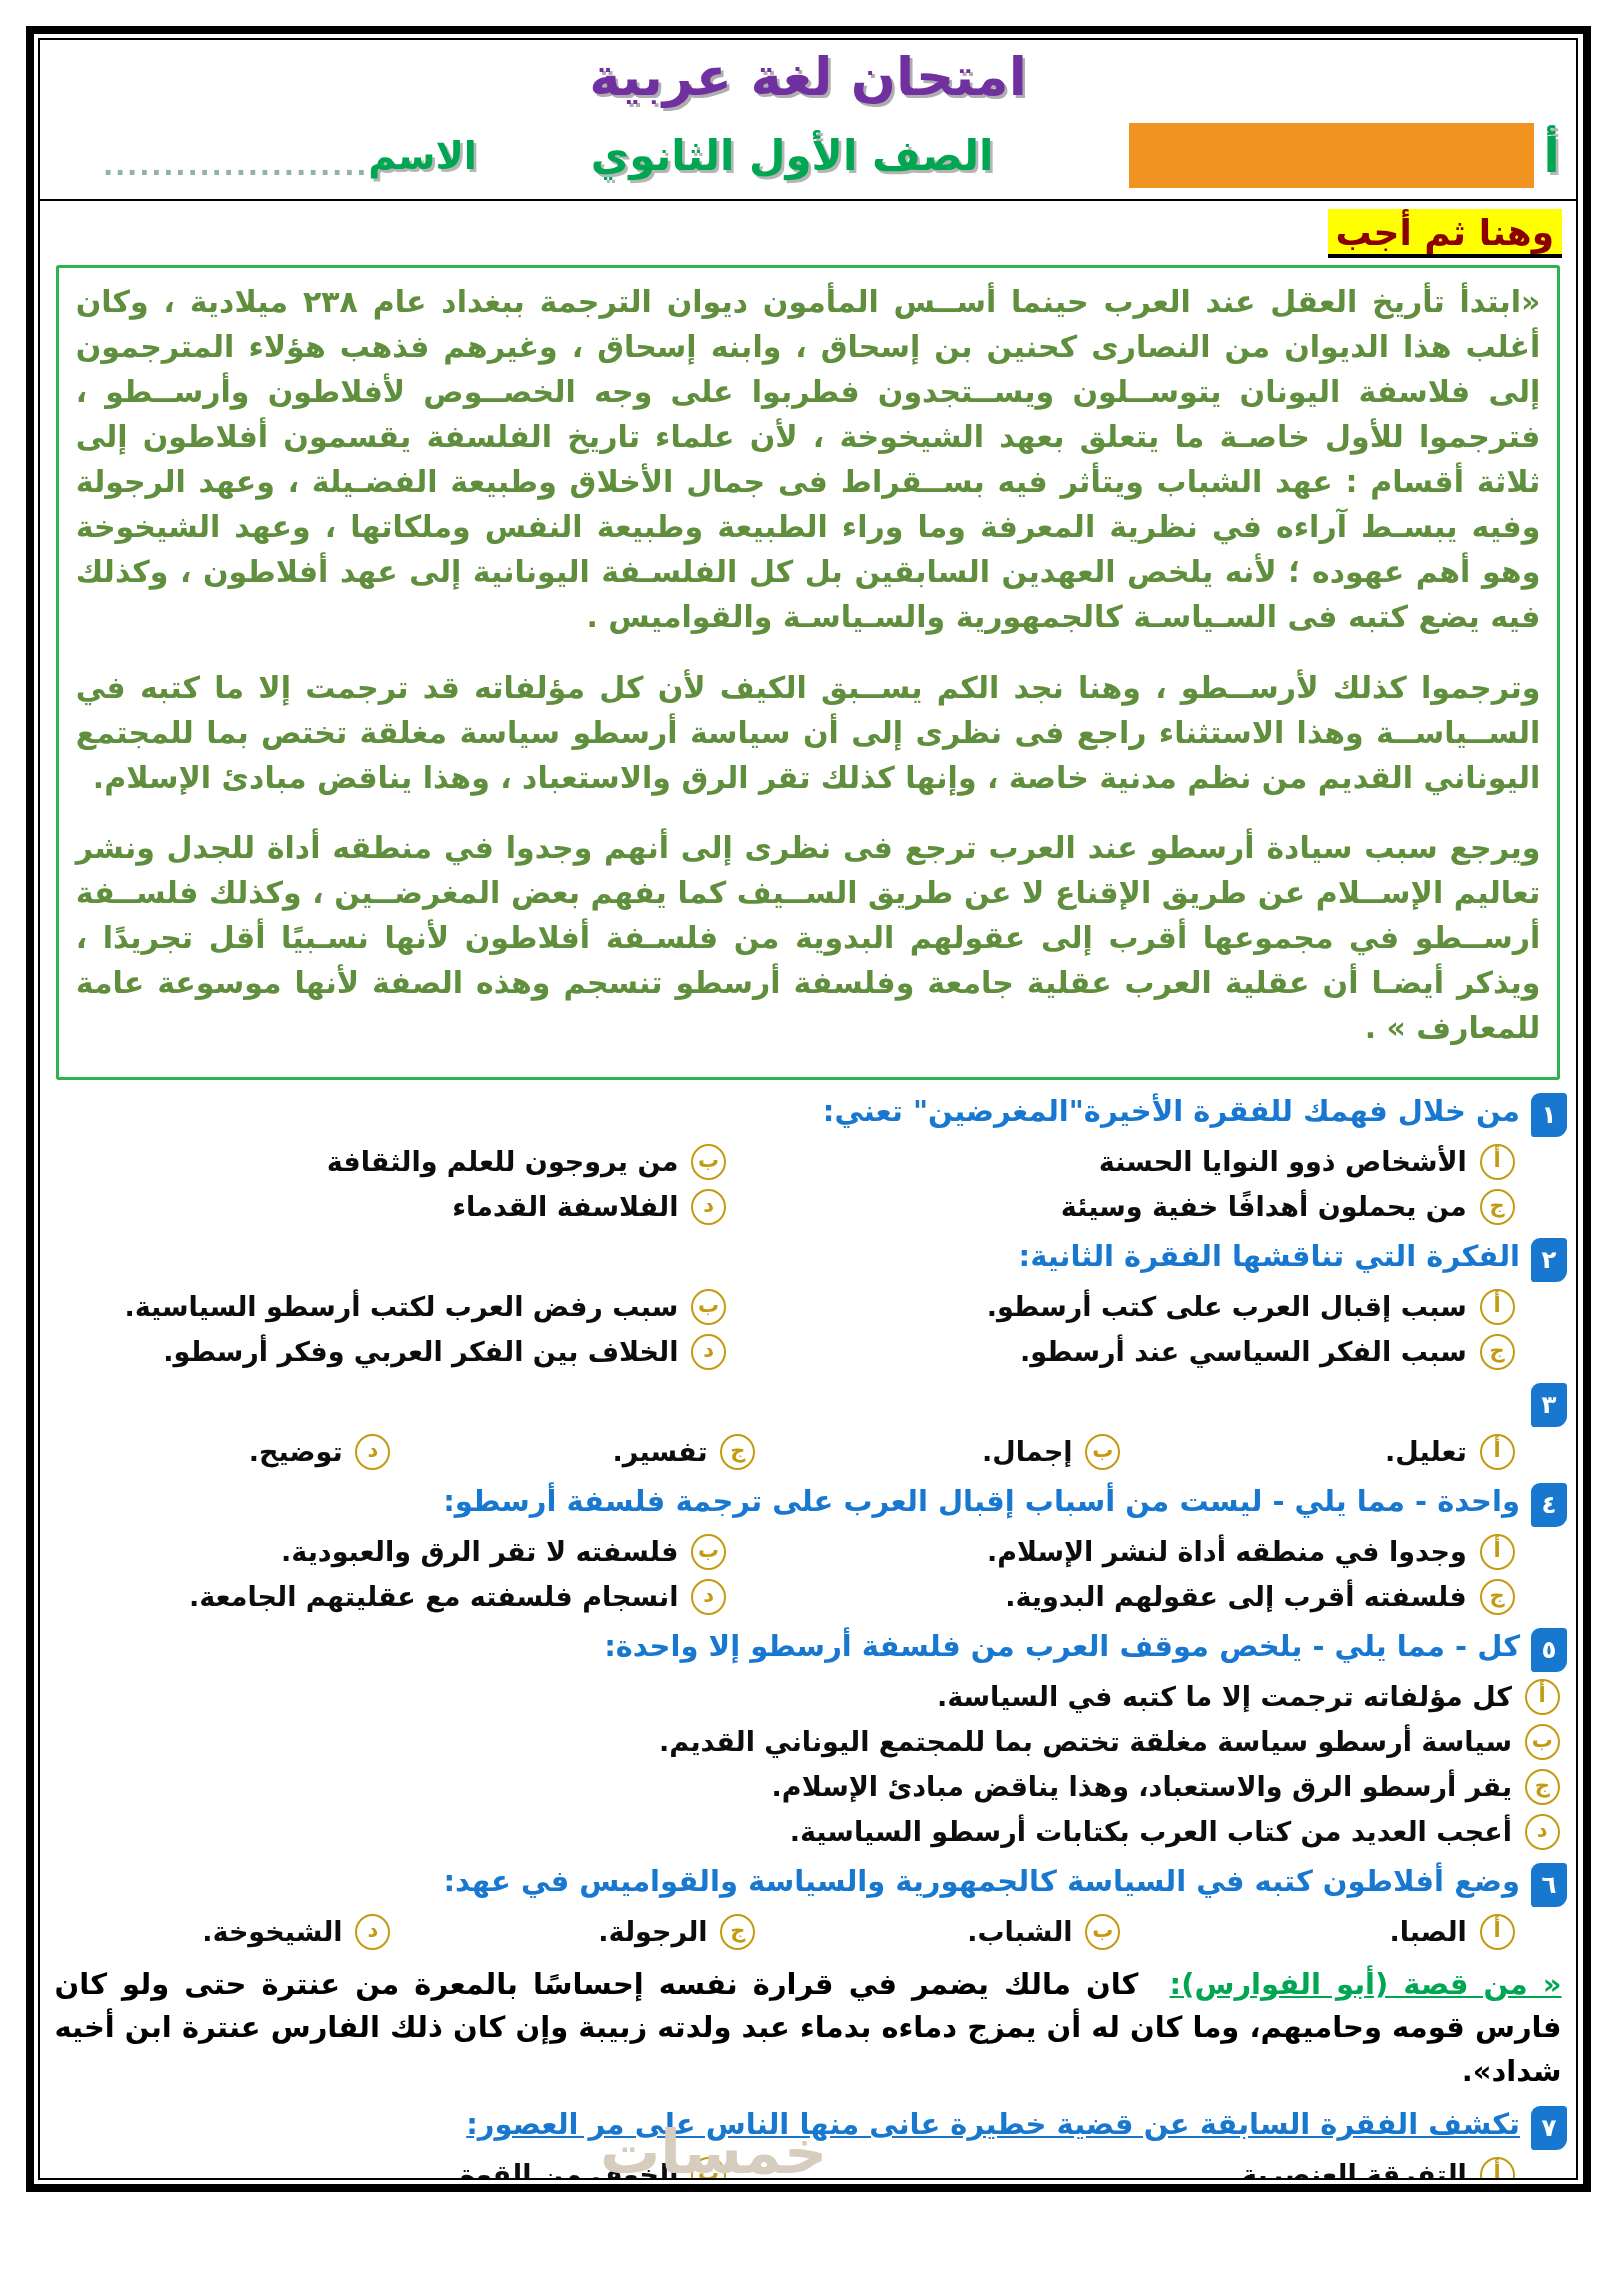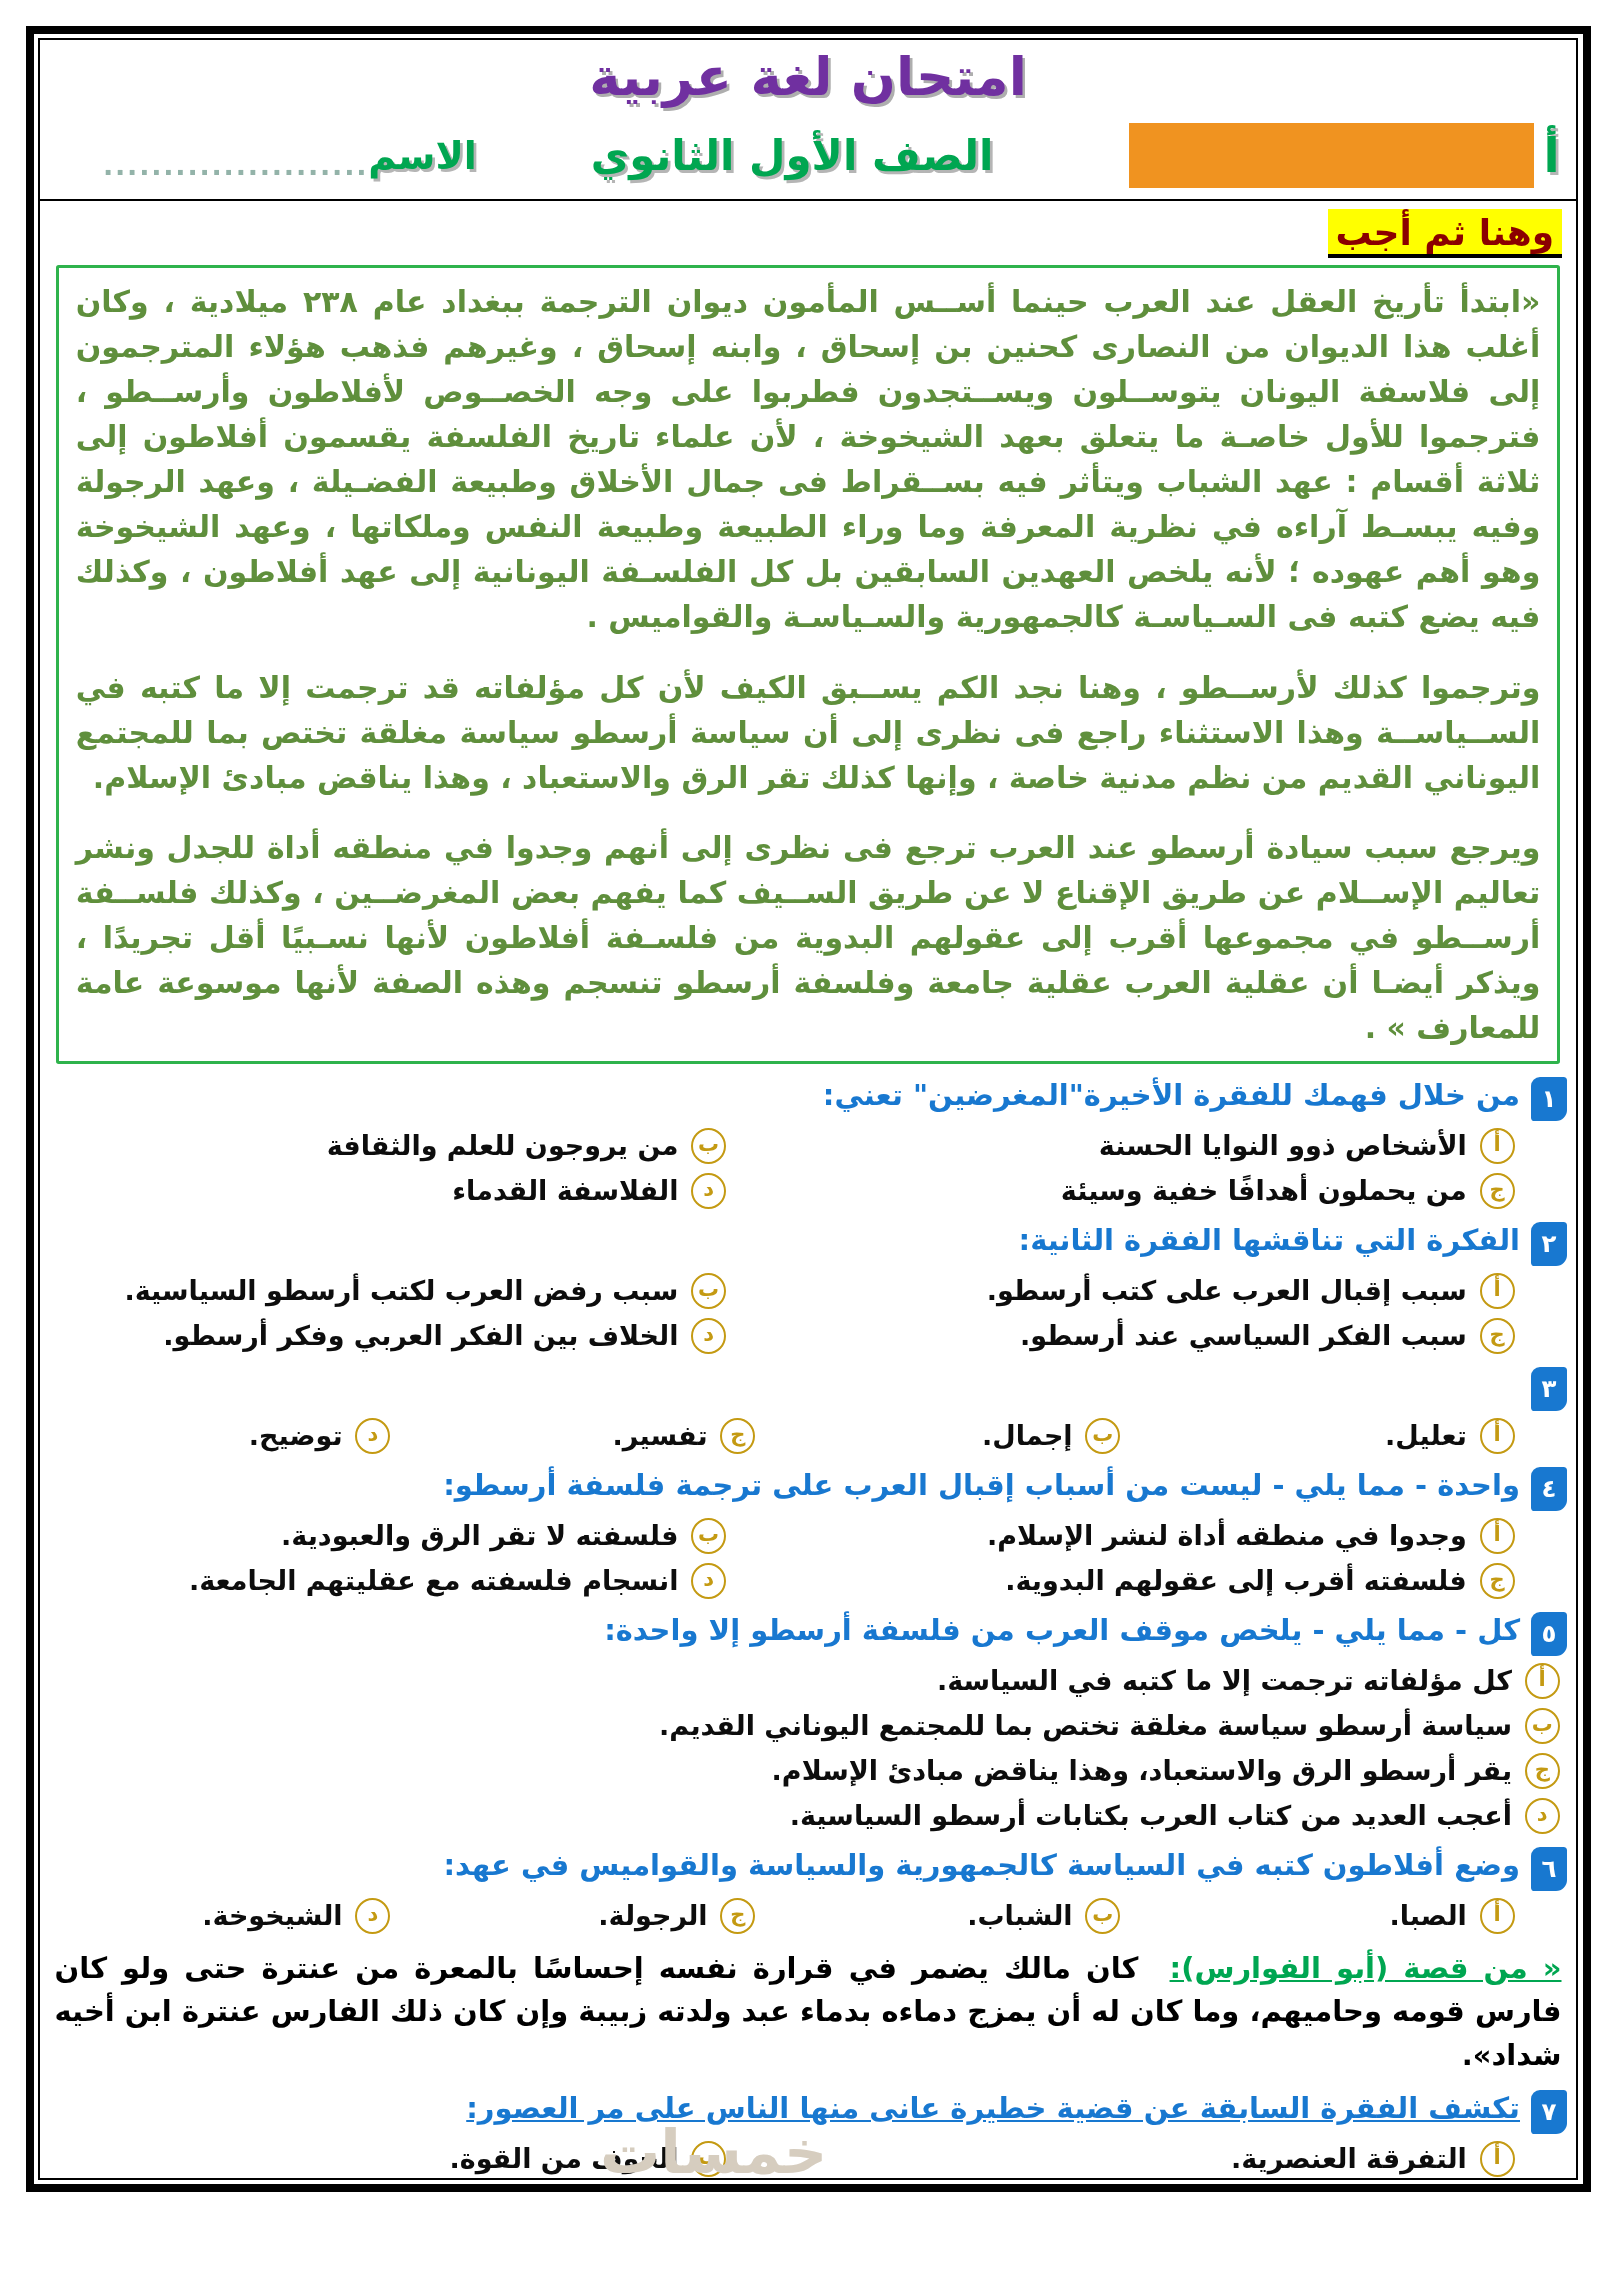--- a/index.html
+++ b/index.html
@@ -22,21 +22,21 @@
 
   
   .content{flex:1;padding:7.3px 14.5px 3.6px;}
   .instruction{display:inline-block;background:var(--instruction-highlight,#ffff00);
       color:var(--instruction-red,#8b0000);font-size:36px;font-weight:bold;
       border-bottom:4.5px solid #000;padding:1.8px 7.3px 0;line-height:1.2;}
   .passage-box{border:3.6px solid var(--passage-border-green,#2fb34c);border-radius:2.7px;
       padding:11px 16.4px;margin:7.3px 1.8px 3.6px;}
   .passage-box p{color:var(--passage-green,#5f8f3c);font-size:30px;font-weight:bold;
       line-height:1.5;text-align:justify;margin:0 0 25.5px;}
-  .passage-box p:last-child{margin-bottom:0;}
+  .passage-box p:last-child{margin-bottom:16px;}
 
   .question{margin-top:12.7px;}
   .q-head{display:flex;align-items:flex-start;gap:11px;color:var(--question-blue,#1878d0);
       font-size:29px;font-weight:bold;line-height:1.3;}
   .q-head.underlined .q-text{text-decoration:underline;}
   .badge{min-width:36px;height:44px;background:var(--question-blue,#1878d0);color:#fff;
       border-radius:9px 3.6px 11px 3.6px;display:flex;align-items:center;justify-content:center;
       font-size:24.5px;font-weight:bold;flex:none;margin-right:-5.5px;}
   .opts2{display:grid;grid-template-columns:54% 46%;row-gap:9px;padding:7.3px 47px 0 0;}
   .opts4{display:grid;grid-template-columns:27% 25% 25% 23%;padding:7.3px 47px 0 0;}

